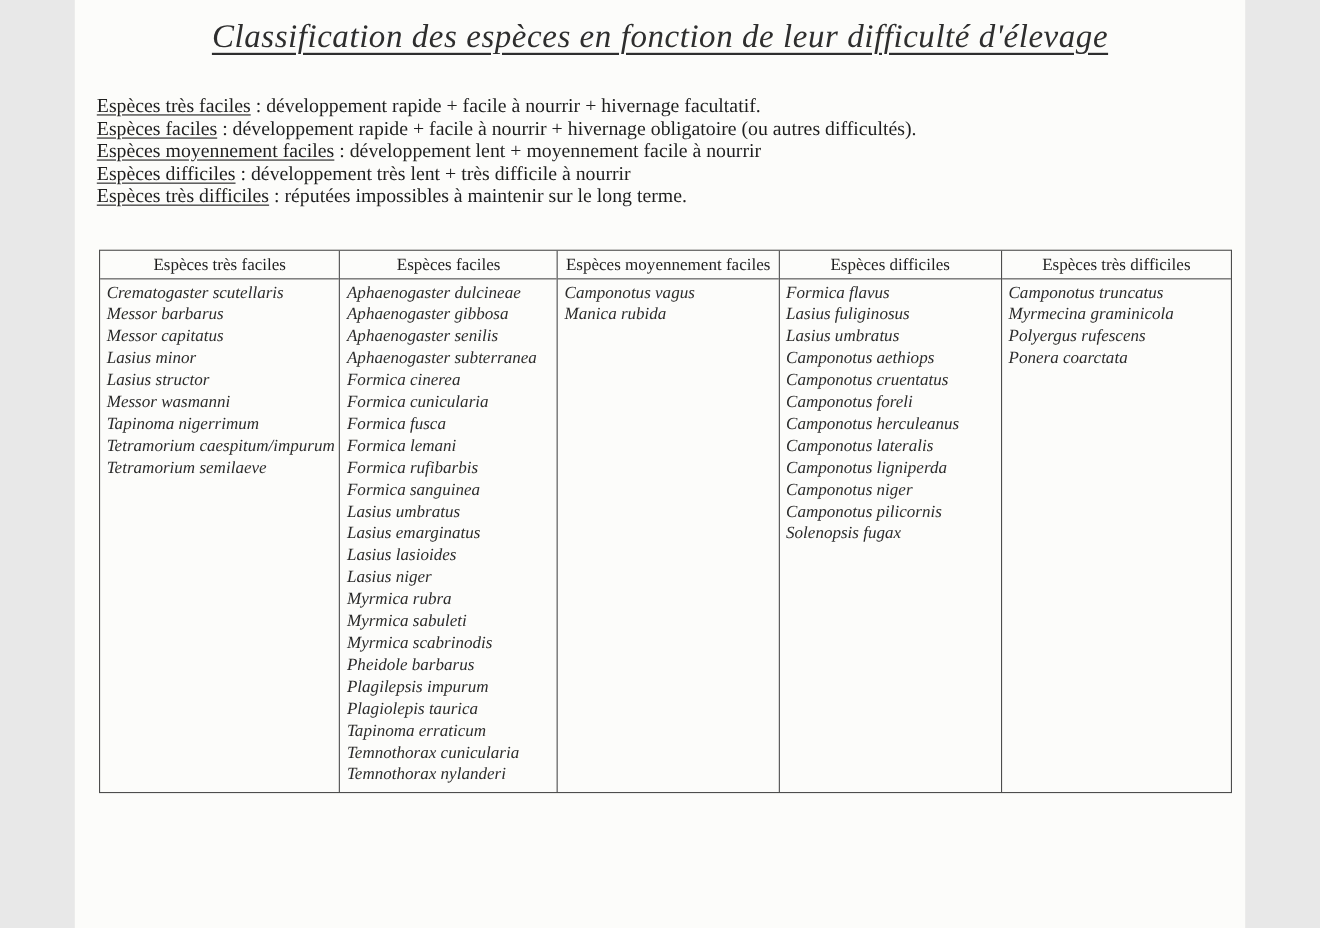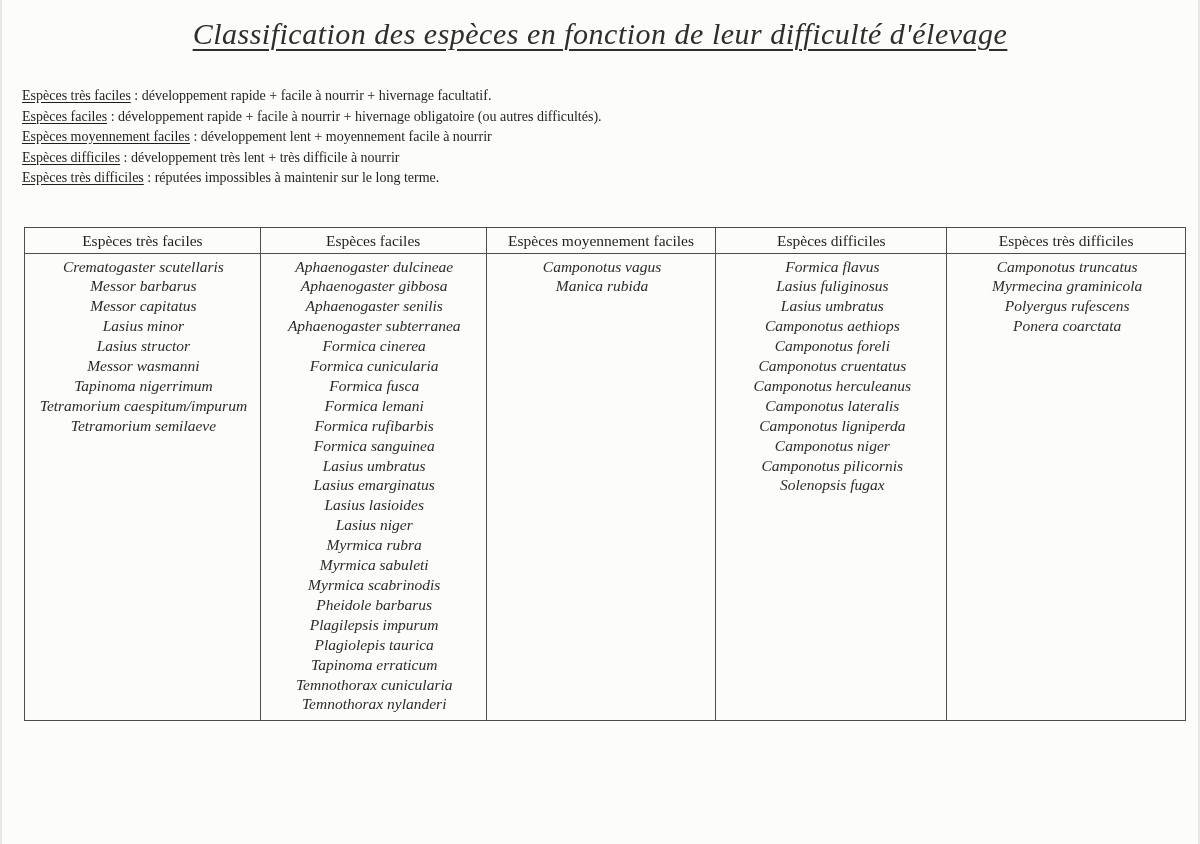--- a/index.html
+++ b/index.html
@@ -1,21 +1,21 @@
 <!DOCTYPE html>
 <html><head>
 <meta charset="utf-8">
 <style>
   * { margin: 0; padding: 0; box-sizing: border-box; }
   html, body { background: #e8e8e8; }
   body { font-family: "Liberation Serif", "DejaVu Serif", serif; }
 
   .page {
     position: relative;
-    width: 1196px;
+    width: 1064px;
     height: 844px;
     margin: 0 auto;
     background: #fcfcfa;
     color: #262626;
     overflow: hidden;
   }
 
   
   .title {
     margin-top: 17px;
@@ -26,21 +26,21 @@
     color: #2e2e2e;
     text-decoration: underline;
     text-underline-offset: 5px;
     text-decoration-thickness: 2px;
     letter-spacing: 0.5px;
   }
 
   
   .legend {
     margin: 35px 0 0 20px;
-    font-size: 14px;
+    font-size: 18px;
     line-height: 20.5px;
     color: #1f1f1f;
   }
   .legend-line { white-space: nowrap; }
   .legend-term { text-decoration: underline; text-underline-offset: 2px; }
 
   
   .species-table {
     display: grid;
     grid-template-columns: 236fr 227fr 231fr 232fr 240fr;
@@ -57,21 +57,21 @@
     padding: 4px 2px 3px;
   }
   .col-body {
     padding: 3px 4px 6px 6px;
     min-height: 459px;
     font-style: italic;
     font-size: 15.5px;
     line-height: 19.9px;
     color: #2b2b2b;
   }
-  .species { white-space: nowrap; text-align: center; }
+  .species { white-space: nowrap; }
 </style>
 </head>
 <body>
 
 <div class="page">
   <h1 class="title">Classification des espèces en fonction de leur difficulté d'élevage</h1>
   <div class="legend" id="legend">
       <div class="legend-line"><span class="legend-term">Espèces très faciles</span><span class="legend-desc"> : développement rapide + facile à nourrir + hivernage facultatif.</span></div>
       <div class="legend-line"><span class="legend-term">Espèces faciles</span><span class="legend-desc"> : développement rapide + facile à nourrir + hivernage obligatoire (ou autres difficultés).</span></div>
       <div class="legend-line"><span class="legend-term">Espèces moyennement faciles</span><span class="legend-desc"> : développement lent + moyennement facile à nourrir</span></div>
@@ -128,22 +128,22 @@
           <div class="species">Manica rubida</div>
         </div>
       </div>
       <div class="col">
         <div class="col-header">Espèces difficiles</div>
         <div class="col-body">
           <div class="species">Formica flavus</div>
           <div class="species">Lasius fuliginosus</div>
           <div class="species">Lasius umbratus</div>
           <div class="species">Camponotus aethiops</div>
+          <div class="species">Camponotus cruentatus</div>
           <div class="species">Camponotus foreli</div>
-          <div class="species">Camponotus cruentatus</div>
           <div class="species">Camponotus herculeanus</div>
           <div class="species">Camponotus lateralis</div>
           <div class="species">Camponotus ligniperda</div>
           <div class="species">Camponotus niger</div>
           <div class="species">Camponotus pilicornis</div>
           <div class="species">Solenopsis fugax</div>
         </div>
       </div>
       <div class="col">
         <div class="col-header">Espèces très difficiles</div>

